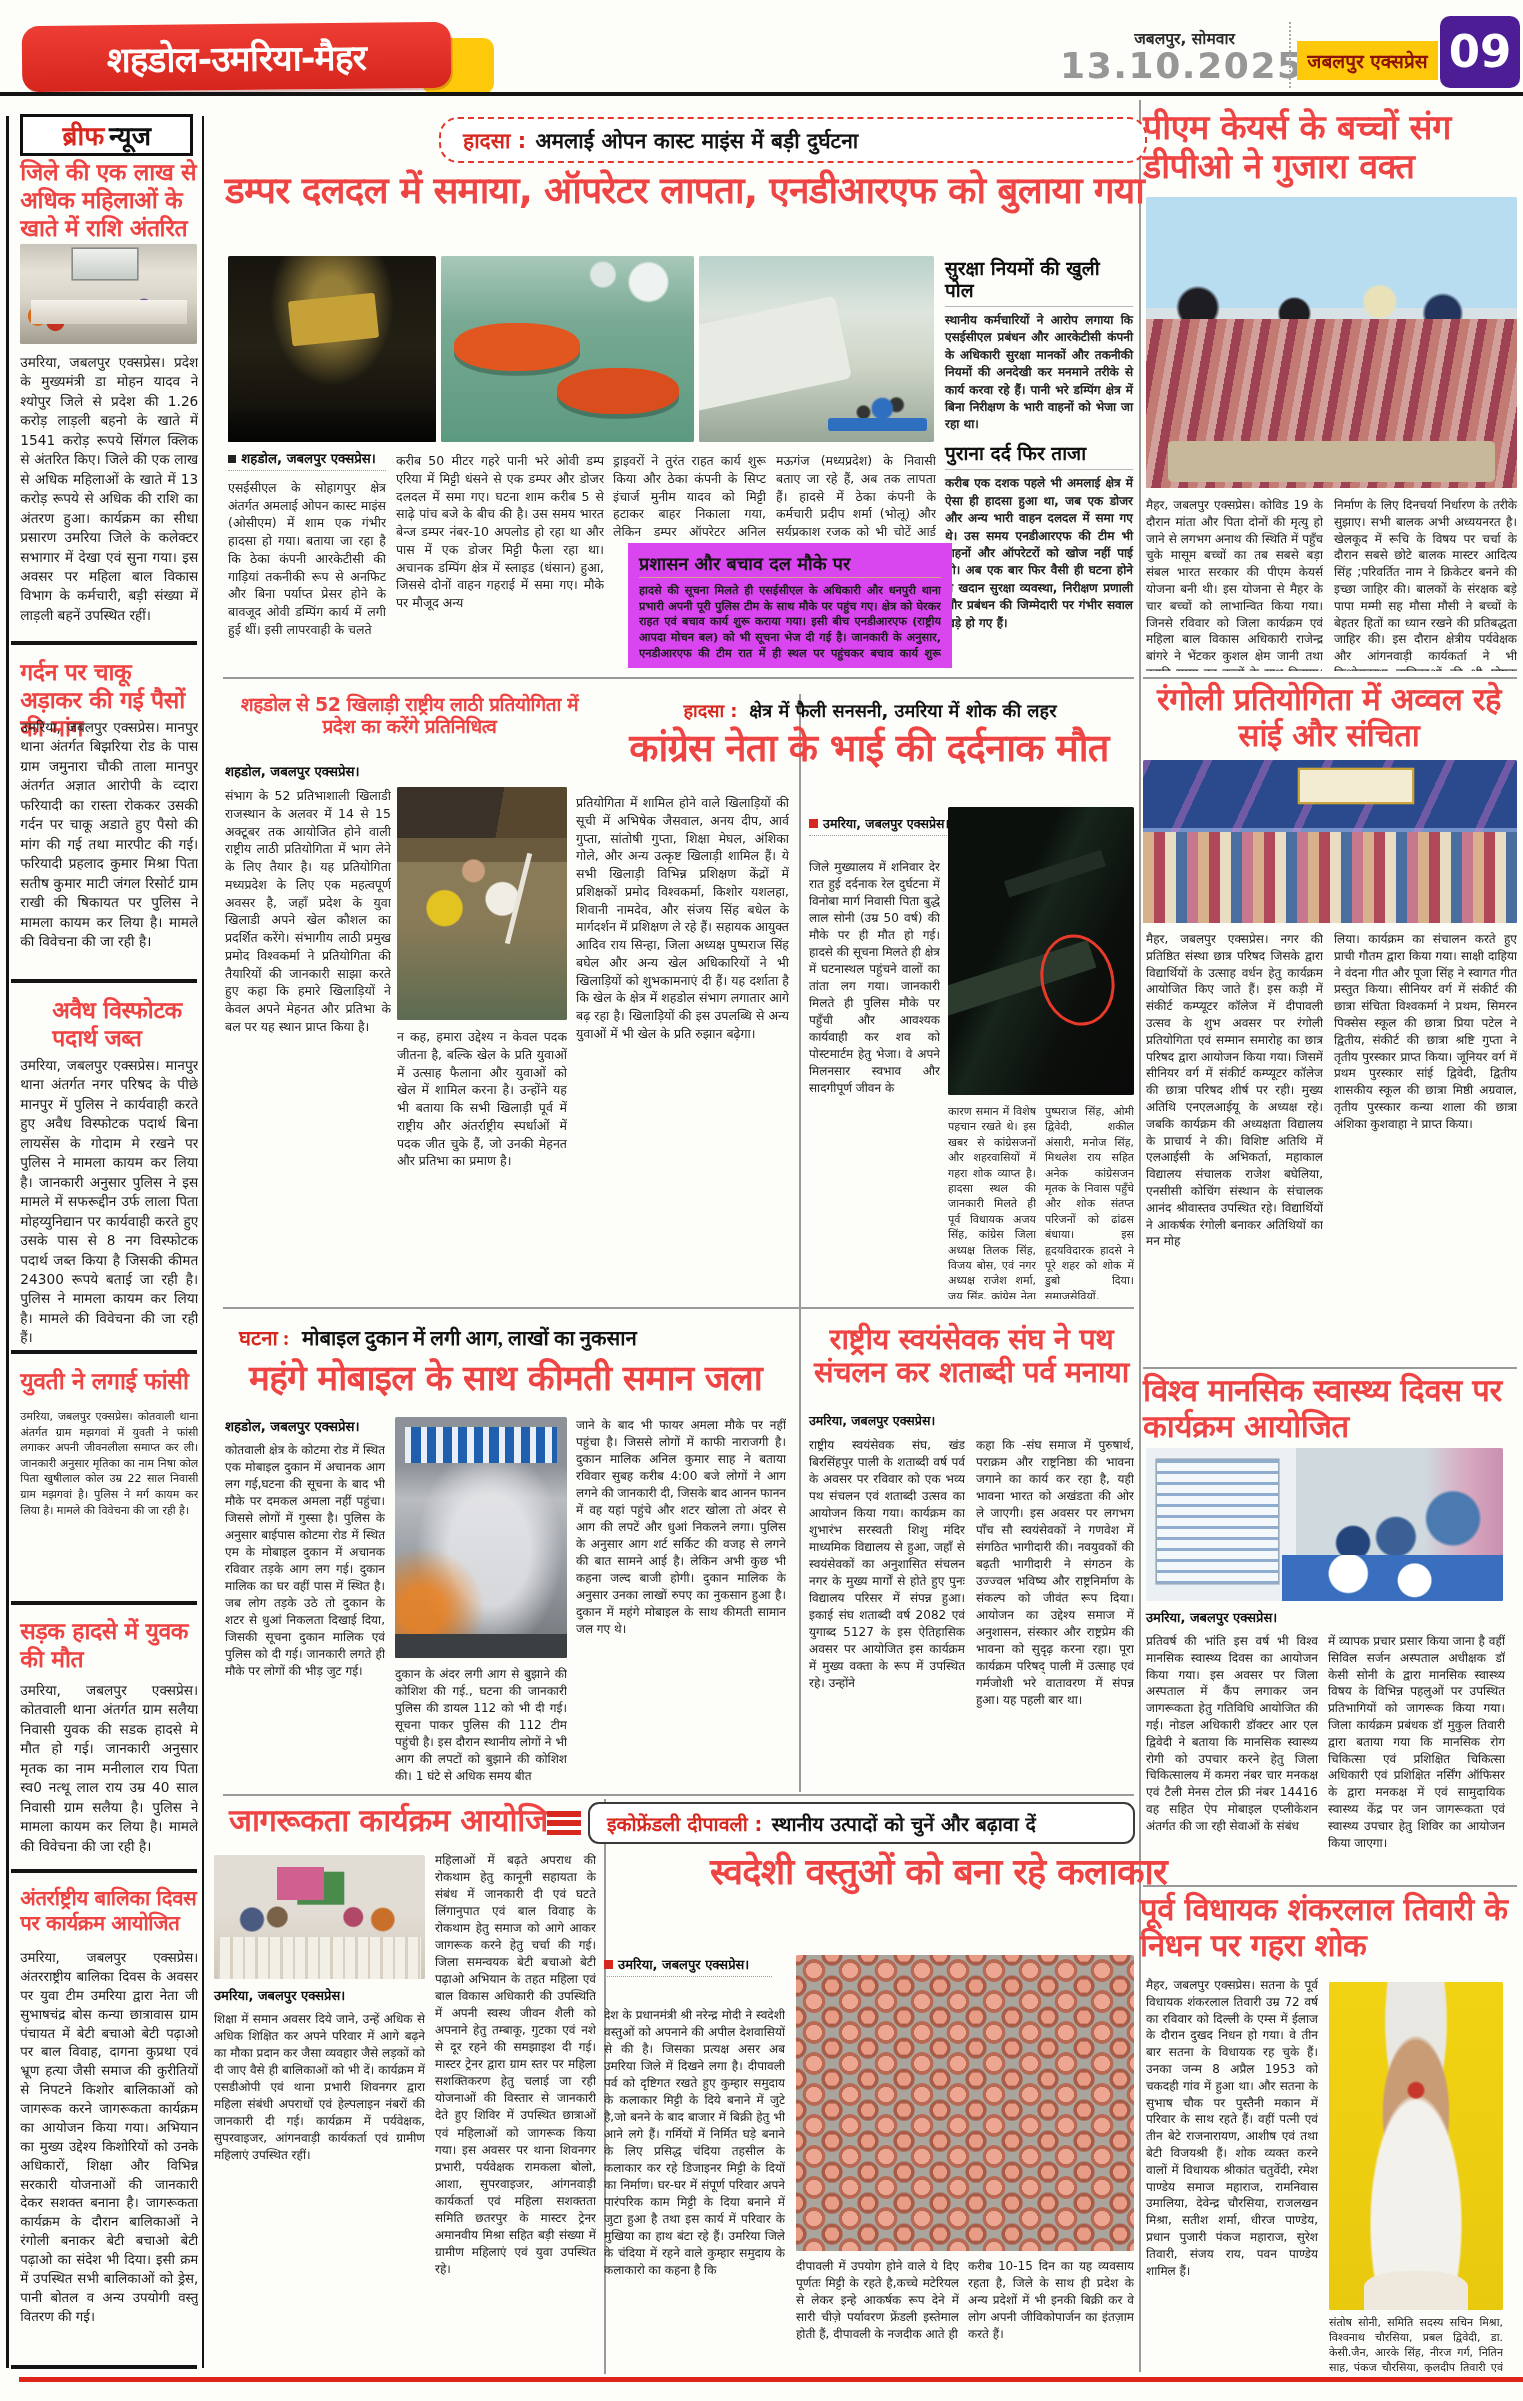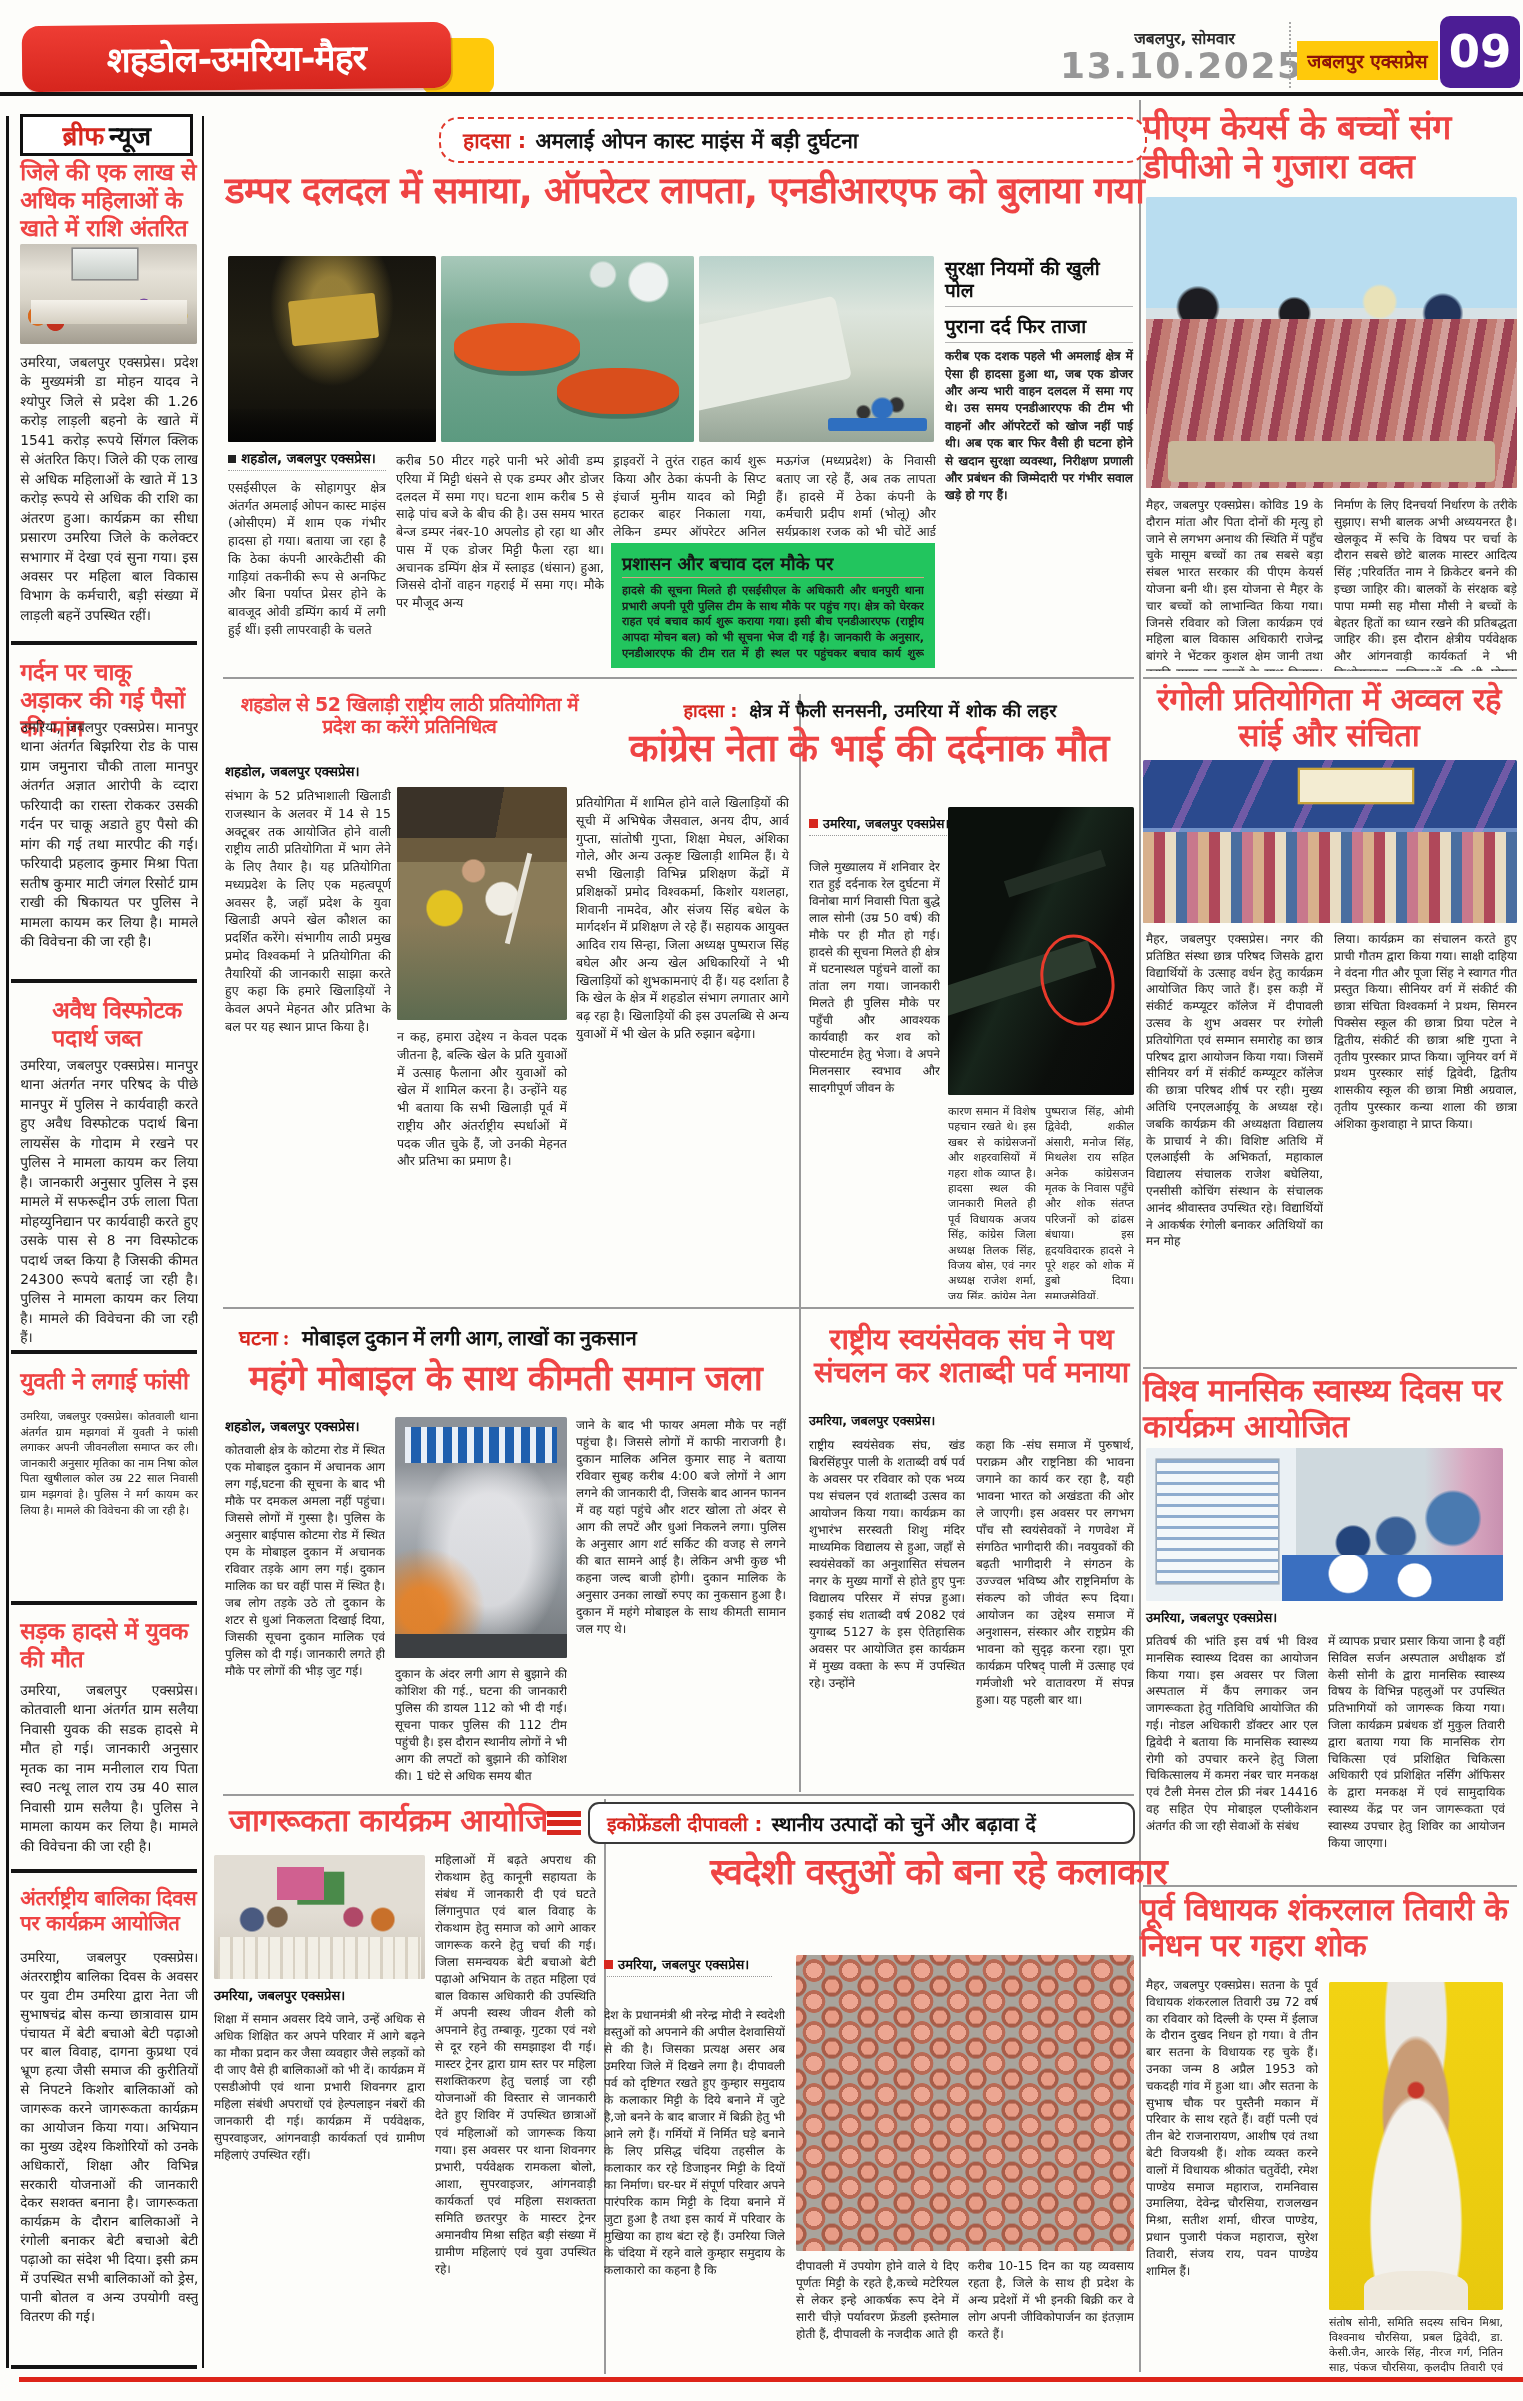--- a/index.html
+++ b/index.html
@@ -199,35 +199,36 @@
       <span style="font-size:21px;font-weight:800;color:#141414;">अमलाई ओपन कास्ट माइंस में बड़ी दुर्घटना</span>
     </div>
     <div class="abs hl" style="left:225px;top:170px;width:901px;text-align:center;font-size:37px;white-space:nowrap;letter-spacing:-0.8px;">डम्पर दलदल में समाया, ऑपरेटर लापता, एनडीआरएफ को बुलाया गया</div>
 
     <div class="ph ph-mine-night" style="left:228px;top:256px;width:208px;height:186px;"></div>
     <div class="ph ph-rescue" style="left:441px;top:256px;width:253px;height:186px;"></div>
     <div class="ph ph-slope" style="left:699px;top:256px;width:235px;height:186px;"></div>
 
     <div class="abs" style="left:945px;top:258px;width:188px;height:426px;">
       <div class="sb-title">सुरक्षा नियमों की खुली पोल</div>
+      <div class="sb-body">स्थानीय कर्मचारियों ने आरोप लगाया कि एसईसीएल प्रबंधन और आरकेटीसी कंपनी के अधिकारी सुरक्षा मानकों और तकनीकी नियमों की अनदेखी कर मनमाने तरीके से कार्य करवा रहे हैं। पानी भरे डम्पिंग क्षेत्र में बिना निरीक्षण के भारी वाहनों को भेजा जा रहा था।</div>
       <div class="sb-title" style="margin-top:9.4px;">पुराना दर्द फिर ताजा</div>
       <div class="sb-body">करीब एक दशक पहले भी अमलाई क्षेत्र में ऐसा ही हादसा हुआ था, जब एक डोजर और अन्य भारी वाहन दलदल में समा गए थे। उस समय एनडीआरएफ की टीम भी वाहनों और ऑपरेटरों को खोज नहीं पाई थी। अब एक बार फिर वैसी ही घटना होने से खदान सुरक्षा व्यवस्था, निरीक्षण प्रणाली और प्रबंधन की जिम्मेदारी पर गंभीर सवाल खड़े हो गए हैं।</div>
     </div>
 
     <div class="abs" style="left:228px;top:449px;width:158px;">
       <div class="byline dotline" style="font-size:13.3px;">
         <span class="sqb"></span><span>शहडोल, जबलपुर एक्सप्रेस।</span>
       </div>
       <div class="body-text" style="margin-top:7.8px;height:194px;font-size:12.5px;line-height:1.42;">एसईसीएल के सोहागपुर क्षेत्र अंतर्गत अमलाई ओपन कास्ट माइंस (ओसीएम) में शाम एक गंभीर हादसा हो गया। बताया जा रहा है कि ठेका कंपनी आरकेटीसी की गाड़ियां तकनीकी रूप से अनफिट और बिना पर्याप्त प्रेसर होने के बावजूद ओवी डम्पिंग कार्य में लगी हुई थीं। इसी लापरवाही के चलते</div>
     </div>
     <div class="abs body-text" style="left:396px;top:452px;width:208px;height:213px;font-size:12.5px;line-height:1.42;">करीब 50 मीटर गहरे पानी भरे ओवी डम्प एरिया में मिट्टी धंसने से एक डम्पर और डोजर दलदल में समा गए। घटना शाम करीब 5 से साढ़े पांच बजे के बीच की है। उस समय भारत बेन्ज डम्पर नंबर-10 अपलोड हो रहा था और पास में एक डोजर मिट्टी फैला रहा था। अचानक डम्पिंग क्षेत्र में स्लाइड (धंसान) हुआ, जिससे दोनों वाहन गहराई में समा गए। मौके पर मौजूद अन्य</div>
     <div class="abs body-text" style="left:613px;top:452px;width:153px;height:84px;font-size:12.5px;line-height:1.42;">ड्राइवरों ने तुरंत राहत कार्य शुरू किया और ठेका कंपनी के सिप्ट इंचार्ज मुनीम यादव को मिट्टी हटाकर बाहर निकाला गया, लेकिन डम्पर ऑपरेटर अनिल कुशवाहा, जो</div>
     <div class="abs body-text" style="left:776px;top:452px;width:160px;height:84px;font-size:12.5px;line-height:1.42;">मऊगंज (मध्यप्रदेश) के निवासी बताए जा रहे हैं, अब तक लापता हैं। हादसे में ठेका कंपनी के कर्मचारी प्रदीप शर्मा (भोलू) और सूर्यप्रकाश रजक को भी चोटें आई हैं।</div>
 
-    <div class="abs" style="left:611px;top:543px;width:324px;height:125px;background:#22c55e;padding:7.8px 11px;box-sizing:border-box;">
+    <div class="abs" style="left:628px;top:543px;width:324px;height:125px;background:#d946ef;padding:7.8px 11px;box-sizing:border-box;">
       <div style="font-size:18px;font-weight:800;border-bottom:1.6px solid #d8a183;padding-bottom:2.3px;margin-bottom:4.7px;">प्रशासन और बचाव दल मौके पर</div>
       <div class="body-text" style="font-size:11.3px;font-weight:600;line-height:1.4;height:78px;">हादसे की सूचना मिलते ही एसईसीएल के अधिकारी और धनपुरी थाना प्रभारी अपनी पूरी पुलिस टीम के साथ मौके पर पहुंच गए। क्षेत्र को घेरकर राहत एवं बचाव कार्य शुरू कराया गया। इसी बीच एनडीआरएफ (राष्ट्रीय आपदा मोचन बल) को भी सूचना भेज दी गई है। जानकारी के अनुसार, एनडीआरएफ की टीम रात में ही स्थल पर पहुंचकर बचाव कार्य शुरू करेगी।</div>
     </div>
   </div>
 
   <div>
     <div class="abs hl" style="left:225px;top:693px;width:369px;text-align:center;font-size:19px;line-height:1.18;">शहडोल से 52 खिलाड़ी राष्ट्रीय लाठी प्रतियोगिता में प्रदेश का करेंगे प्रतिनिधित्व</div>
     <div class="abs byline" style="left:225px;top:762px;width:172px;font-size:13.3px;">शहडोल, जबलपुर एक्सप्रेस।</div>
     <div class="abs body-text" style="left:225px;top:787px;width:166px;height:512px;font-size:12.5px;line-height:1.42;">संभाग के 52 प्रतिभाशाली खिलाडी राजस्थान के अलवर में 14 से 15 अक्टूबर तक आयोजित होने वाली राष्ट्रीय लाठी प्रतियोगिता में भाग लेने के लिए तैयार है। यह प्रतियोगिता मध्यप्रदेश के लिए एक महत्वपूर्ण अवसर है, जहाँ प्रदेश के युवा खिलाडी अपने खेल कौशल का प्रदर्शित करेंगे। संभागीय लाठी प्रमुख प्रमोद विश्वकर्मा ने प्रतियोगिता की तैयारियों की जानकारी साझा करते हुए कहा कि हमारे खिलाड़ियों ने केवल अपने मेहनत और प्रतिभा के बल पर यह स्थान प्राप्त किया है।</div>
     <div class="ph ph-lathi" style="left:397px;top:787px;width:170px;height:233px;"></div>

